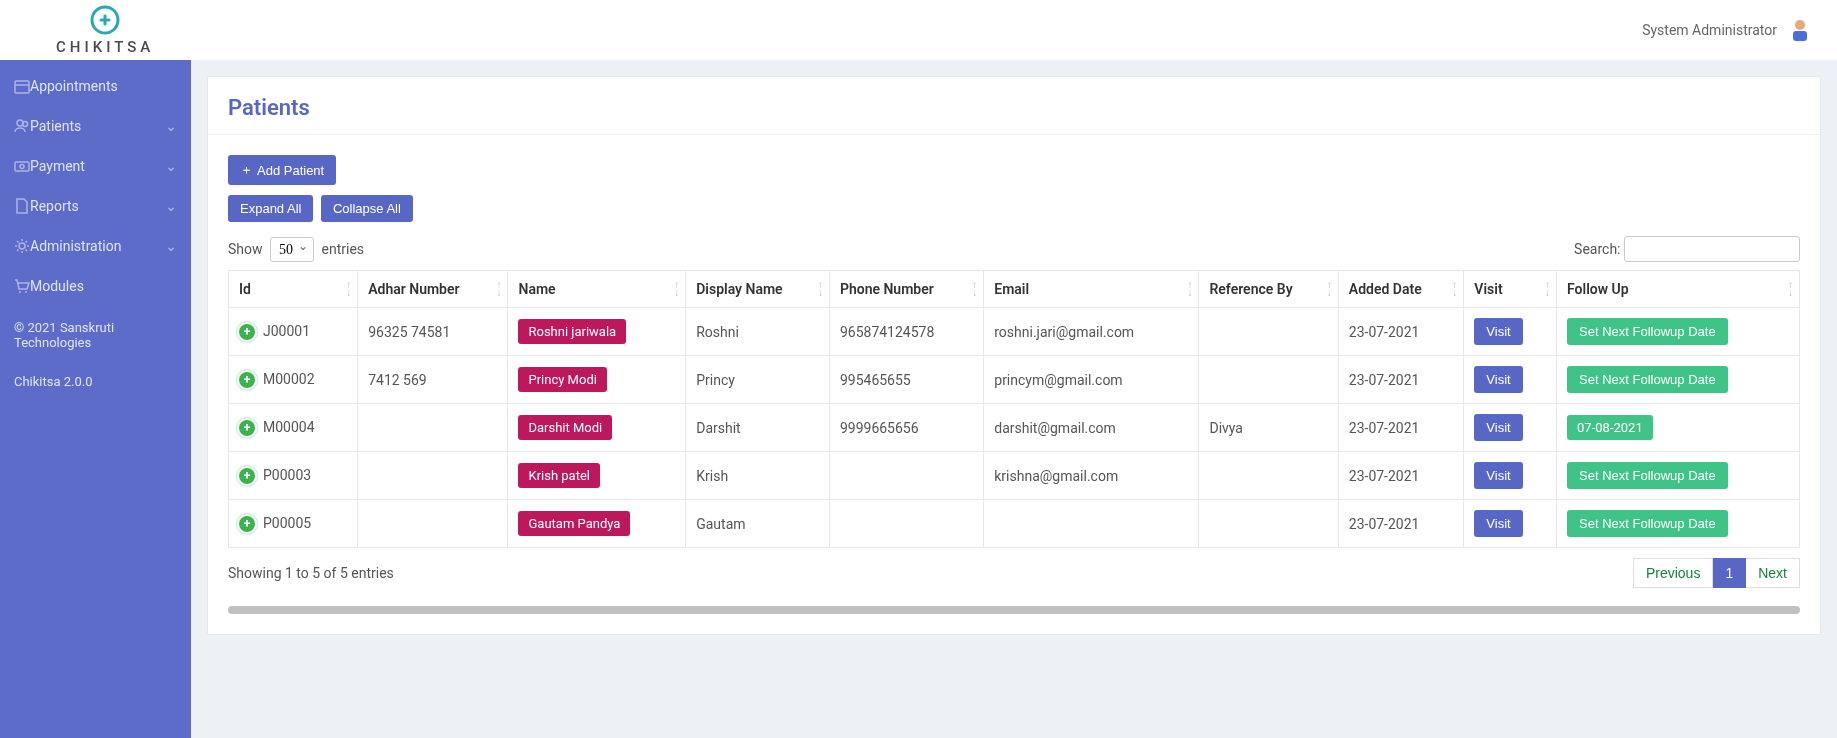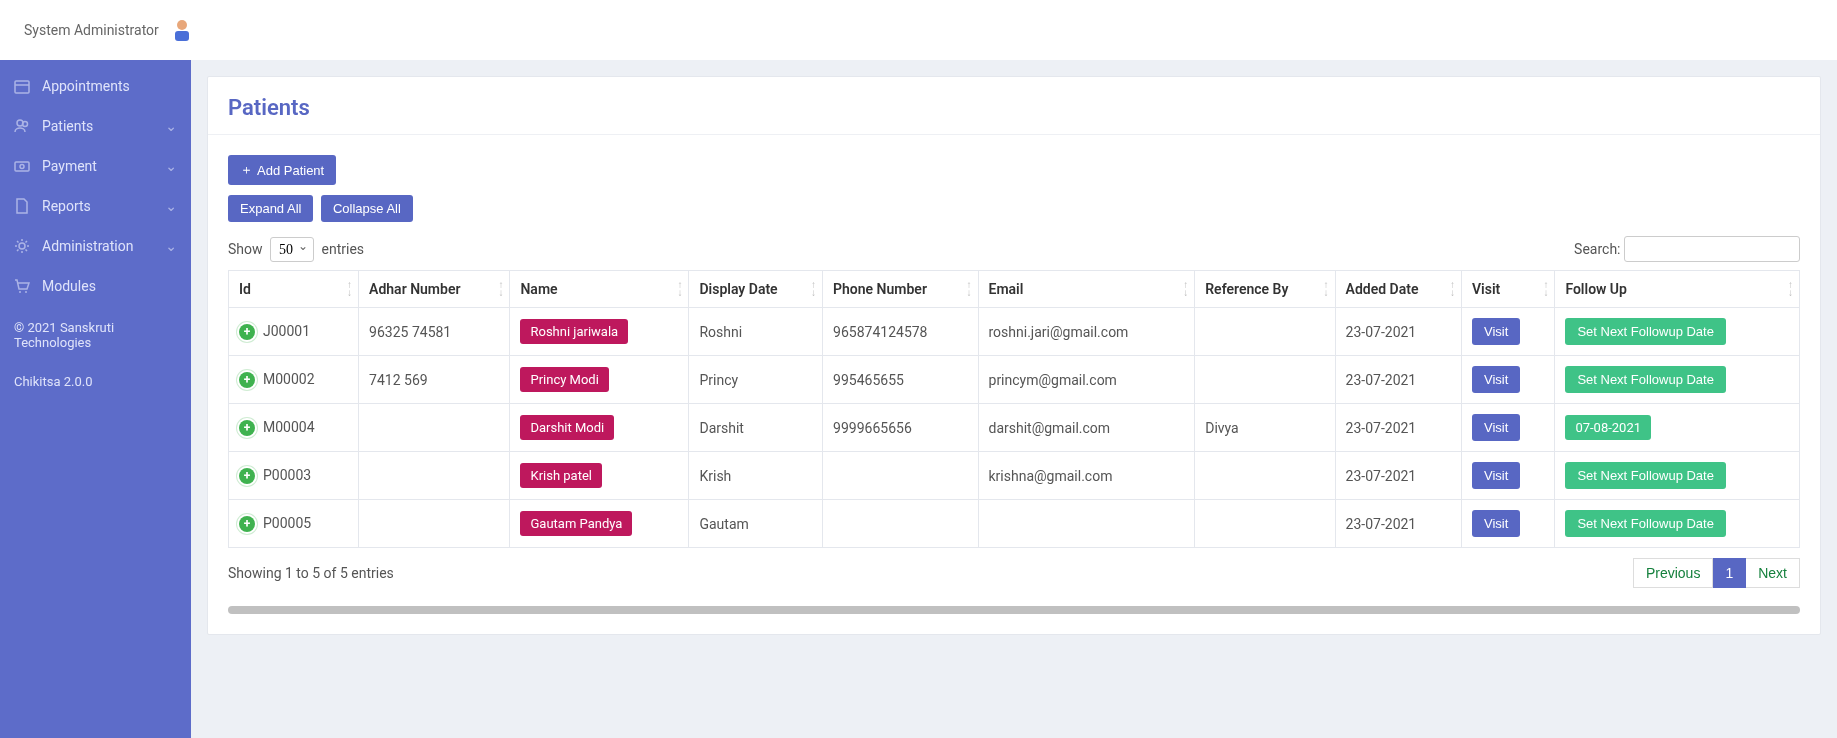--- a/index.html
+++ b/index.html
@@ -5,21 +5,21 @@
   * { box-sizing: border-box; margin: 0; padding: 0; }
   body { font-family: -apple-system, BlinkMacSystemFont, "Segoe UI", Roboto, sans-serif; font-size: 14px; color: #555; background: #fff; }
   .topbar { height: 60px; display: flex; align-items: center; justify-content: space-between; padding: 0 24px; background: #fff; }
   .brand { display: flex; flex-direction: column; align-items: center; padding-left: 32px; }
   .brand-icon { width: 32px; height: 32px; }
   .brand-text { font-size: 15px; letter-spacing: 4px; color: #4a4a4a; font-weight: 500; margin-top: 2px; }
   .user-area { display: flex; align-items: center; gap: 10px; color: #666; }
   .avatar-icon { width: 26px; height: 26px; }
   .layout { display: flex; min-height: calc(738px - 60px); }
   .sidebar { width: 191px; background: #5d6cc9; color: #dfe3fa; display: flex; flex-direction: column; padding-top: 6px; }
-  .nav-item { display: flex; align-items: center; gap: 12px; padding: 12px 14px; cursor: pointer; color: #dfe3fa; font-size: 14px; }
+  .nav-item { display: flex; align-items: center; padding: 12px 14px; cursor: pointer; color: #dfe3fa; font-size: 14px; }
   .nav-icon { width: 16px; height: 16px; opacity: 0.6; flex-shrink: 0; display: flex; }
   .nav-label { flex: 1; }
   .chev { opacity: 0.6; }
   .sidebar-footer { padding: 14px; color: #dfe3fa; font-size: 13px; }
   .sidebar-footer div { margin-bottom: 24px; }
   .main { flex: 1; background: #edf0f5; padding: 16px 0 0 0; }
   .panel { background: #fff; margin: 0 16px 16px 16px; border: 1px solid #e4e7ed; border-radius: 2px; }
   .panel-header { padding: 18px 20px 14px 20px; border-bottom: 1px solid #eef0f4; font-size: 22px; font-weight: 600; color: #5867c3; }
   .panel-body { padding: 20px; }
   .btn { display: inline-flex; align-items: center; gap: 4px; border: none; border-radius: 3px; padding: 6px 12px; font-size: 13px; cursor: pointer; color: #fff; }
@@ -43,20 +43,29 @@
   .pager { display: flex; }
   .pager-btn { border: 1px solid #ddd; padding: 6px 12px; background: #fff; color: #15803d; cursor: pointer; font-size: 14px; }
   .pager-btn + .pager-btn { border-left: none; }
   .pager-btn.active { background: #5867c3; color: #fff; border-color: #5867c3; }
   .hscroll { height: 8px; background: #c0c0c0; border-radius: 4px; margin-top: 18px; }
 </style>
 </head>
 <body>
 
 <div class="topbar">
+  <div class="brand">
+    <span class="brand-icon">
+      <svg viewBox="0 0 32 32">
+          <circle cx="16" cy="16" r="13" fill="none" stroke="#2aa7b6" stroke-width="3"></circle>
+          <path d="M12 16 h8 M16 12 v8" stroke="#2aa7b6" stroke-width="3" stroke-linecap="round"></path>
+        </svg>
+    </span>
+    <span class="brand-text">CHIKITSA</span>
+  </div>
   <div class="user-area">
     <span>System Administrator</span>
     <span class="avatar-icon">
       <svg viewBox="0 0 26 26">
           <circle cx="13" cy="8" r="5" fill="#e8a77a"></circle>
           <rect x="6" y="14" width="14" height="10" rx="3" fill="#4a6fd8"></rect>
         </svg>
     </span>
   </div>
 </div>
@@ -159,21 +168,21 @@
             <input class="search-input" type="text" style="">
           </div>
         </div>
 
         <table>
           <thead>
               <tr id="thead-row">
                 <th><span>Id</span><span class="sort-icons">↑<br>↓</span></th>
                 <th><span>Adhar Number</span><span class="sort-icons">↑<br>↓</span></th>
                 <th><span>Name</span><span class="sort-icons">↑<br>↓</span></th>
-                <th><span>Display Date</span><span class="sort-icons">↑<br>↓</span></th>
+                <th><span>Display Name</span><span class="sort-icons">↑<br>↓</span></th>
                 <th><span>Phone Number</span><span class="sort-icons">↑<br>↓</span></th>
                 <th><span>Email</span><span class="sort-icons">↑<br>↓</span></th>
                 <th><span>Reference By</span><span class="sort-icons">↑<br>↓</span></th>
                 <th><span>Added Date</span><span class="sort-icons">↑<br>↓</span></th>
                 <th><span>Visit</span><span class="sort-icons">↑<br>↓</span></th>
                 <th><span>Follow Up</span><span class="sort-icons">↑<br>↓</span></th>
               </tr>
             </thead>
           <tbody id="tbody">
               <tr>

